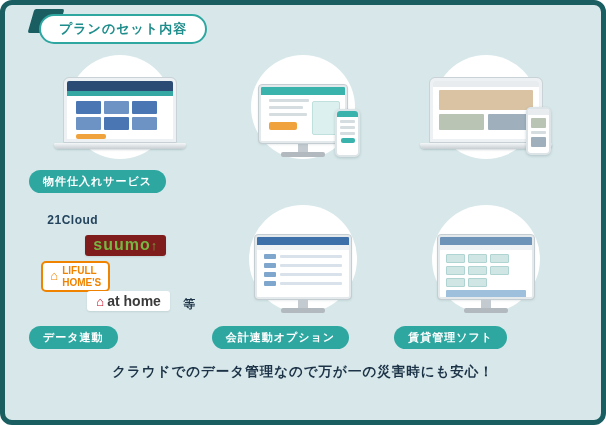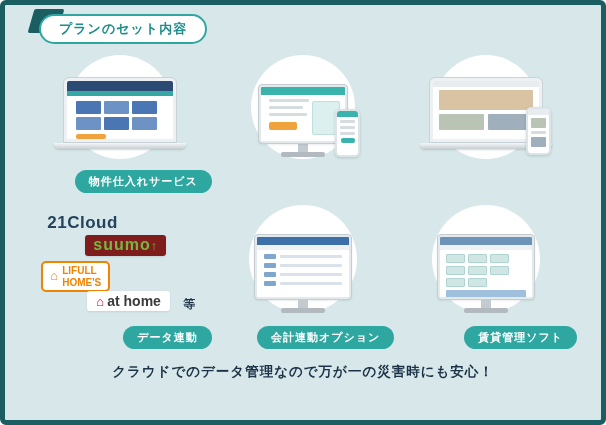--- a/index.html
+++ b/index.html
@@ -1,34 +1,34 @@
 <!DOCTYPE html>
 <html><head>
 <meta charset="utf-8">
 <style>
   html,body{margin:0;padding:0;background:#fff;}
   body{font-family:"Liberation Sans","DejaVu Sans",sans-serif;}
   .frame{
     position:relative;width:606px;height:425px;box-sizing:border-box;
-    border:5px solid #1A5E62;border-radius:6px;background:#D8E8EA;overflow:hidden;
+    border:5px solid #1A5E62;border-radius:12px;background:#D8E8EA;overflow:hidden;
   }
   
   .title-badge{position:absolute;left:34px;top:9px;z-index:5;}
   .ribbon{
     position:absolute;left:-8px;top:-5px;width:30px;height:24px;
     background:#1A5E62;transform:skewX(-16deg);border-radius:2px;
   }
   .badge-pill{
     position:relative;display:inline-block;background:#fff;border:2px solid #2EA7A1;
     border-radius:16px;padding:4px 18px;color:#1E8D8B;font-weight:bold;font-size:13px;
     letter-spacing:1px;white-space:nowrap;
   }
   
   .grid{display:grid;grid-template-columns:repeat(3,1fr);padding:50px 24px 0;row-gap:10px;}
-  .cell{display:flex;flex-direction:column;align-items:flex-end;}
+  .cell{display:flex;flex-direction:column;align-items:flex-start;}
   .illus{position:relative;width:100%;height:108px;display:flex;align-items:flex-end;justify-content:center;}
   .illus.tall{height:116px;}
   .circle{
     position:absolute;left:50%;top:0;transform:translateX(-50%);
     width:104px;height:104px;border-radius:50%;background:#fff;
   }
   .illus.tall .circle{width:108px;height:108px;top:2px;}
   .pill-label{
     margin-top:7px;background:#2EA7A1;color:#fff;font-size:11px;font-weight:bold;
     padding:4px 14px;border-radius:13px;letter-spacing:1px;white-space:nowrap;z-index:2;
@@ -85,21 +85,21 @@
   .phone{
     position:absolute;width:25px;height:48px;background:#fff;border:2px solid #dde4e7;
     border-radius:5px;overflow:hidden;z-index:2;box-shadow:0 1px 3px rgba(30,60,70,.2);box-sizing:border-box;
   }
   .phone .bar.teal{height:6px;}
   .phone .line{margin:3px 3px 0;}
   .phone .chip.tealc{width:14px;height:5px;background:#3BB3AD;margin:3px auto 0;}
   .phone .photo{height:10px;margin:3px 3px 0;}
   
   .logo-stack{position:relative;z-index:1;width:158px;height:104px;margin-bottom:2px;}
-  .logo-21cloud{position:absolute;left:6px;top:0;color:#24445E;font-weight:bold;font-size:17px;letter-spacing:.5px;}
+  .logo-21cloud{position:absolute;left:6px;top:0;color:#24445E;font-weight:bold;font-size:12px;letter-spacing:.5px;}
   .logo-suumo{
     position:absolute;left:44px;top:22px;background:#7f1d1d;border-radius:3px;padding:1px 8px 2px;
     color:#76B743;font-weight:bold;font-size:16px;letter-spacing:1px;box-shadow:0 1px 2px rgba(30,60,70,.12);
   }
   .logo-suumo .arrow{font-size:13px;}
   .logo-lifull{
     position:absolute;left:0;top:48px;background:#fff;border:2px solid #F08300;border-radius:5px;
     padding:2px 7px;display:flex;align-items:center;gap:4px;color:#F08300;font-weight:bold;
     font-size:10px;line-height:1.15;
   }

